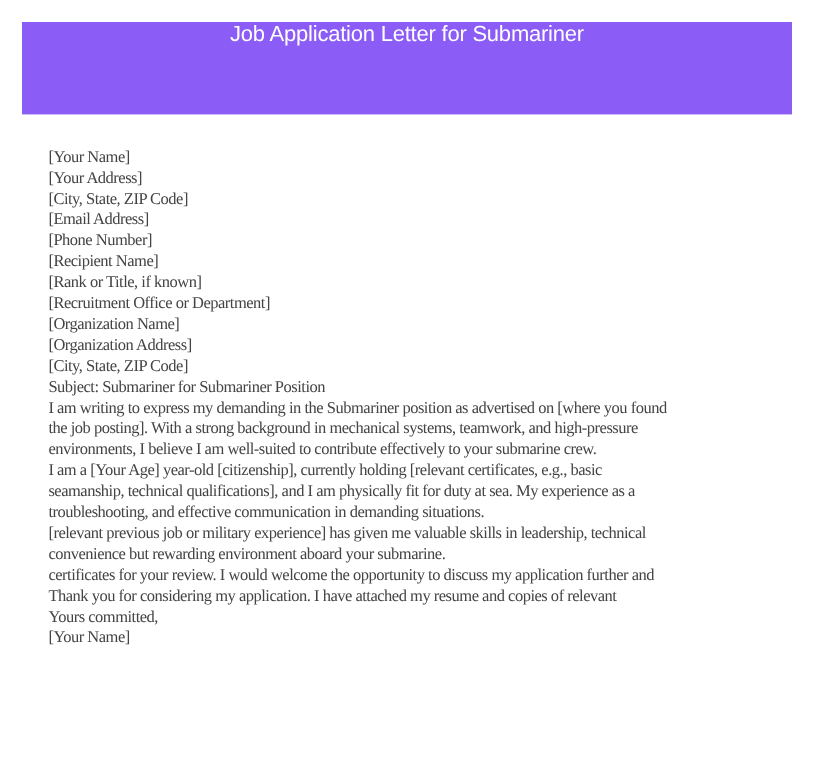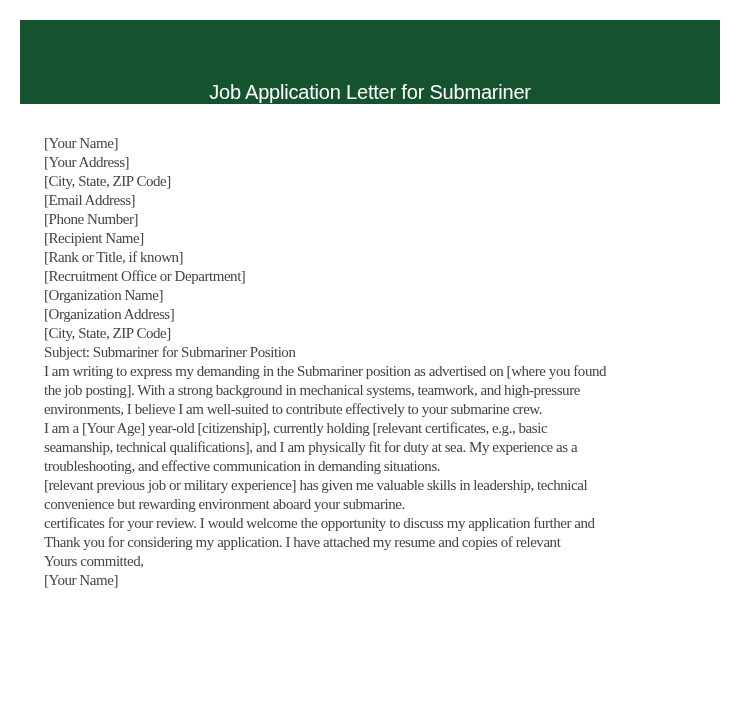--- a/index.html
+++ b/index.html
@@ -1,20 +1,20 @@
 <!DOCTYPE html>
 <html><head>
 <meta charset="utf-8">
 <style>
   html, body { margin: 0; padding: 0; background: #ffffff; }
   body { width: 740px; height: 705px; position: relative; overflow: hidden; }
   .header {
     position: absolute; left: 20px; top: 20px; width: 700px; height: 84px;
-    background: #14532d; color: #ffffff;
-    display: flex; align-items: flex-end; justify-content: center;
+    background: #8b5cf6; color: #ffffff;
+    display: flex; align-items: flex-start; justify-content: center;
     font-family: "Liberation Sans", sans-serif; font-size: 20px;
     letter-spacing: -0.2px;
   }
   .letter {
     position: absolute; left: 20px; top: 134px; width: 710px;
     font-family: Liberation Serif, serif; font-size: 15px;
     line-height: 19px; color: #444444; letter-spacing: -0.45px;
     white-space: nowrap;
     margin-left: 24px;
   }

